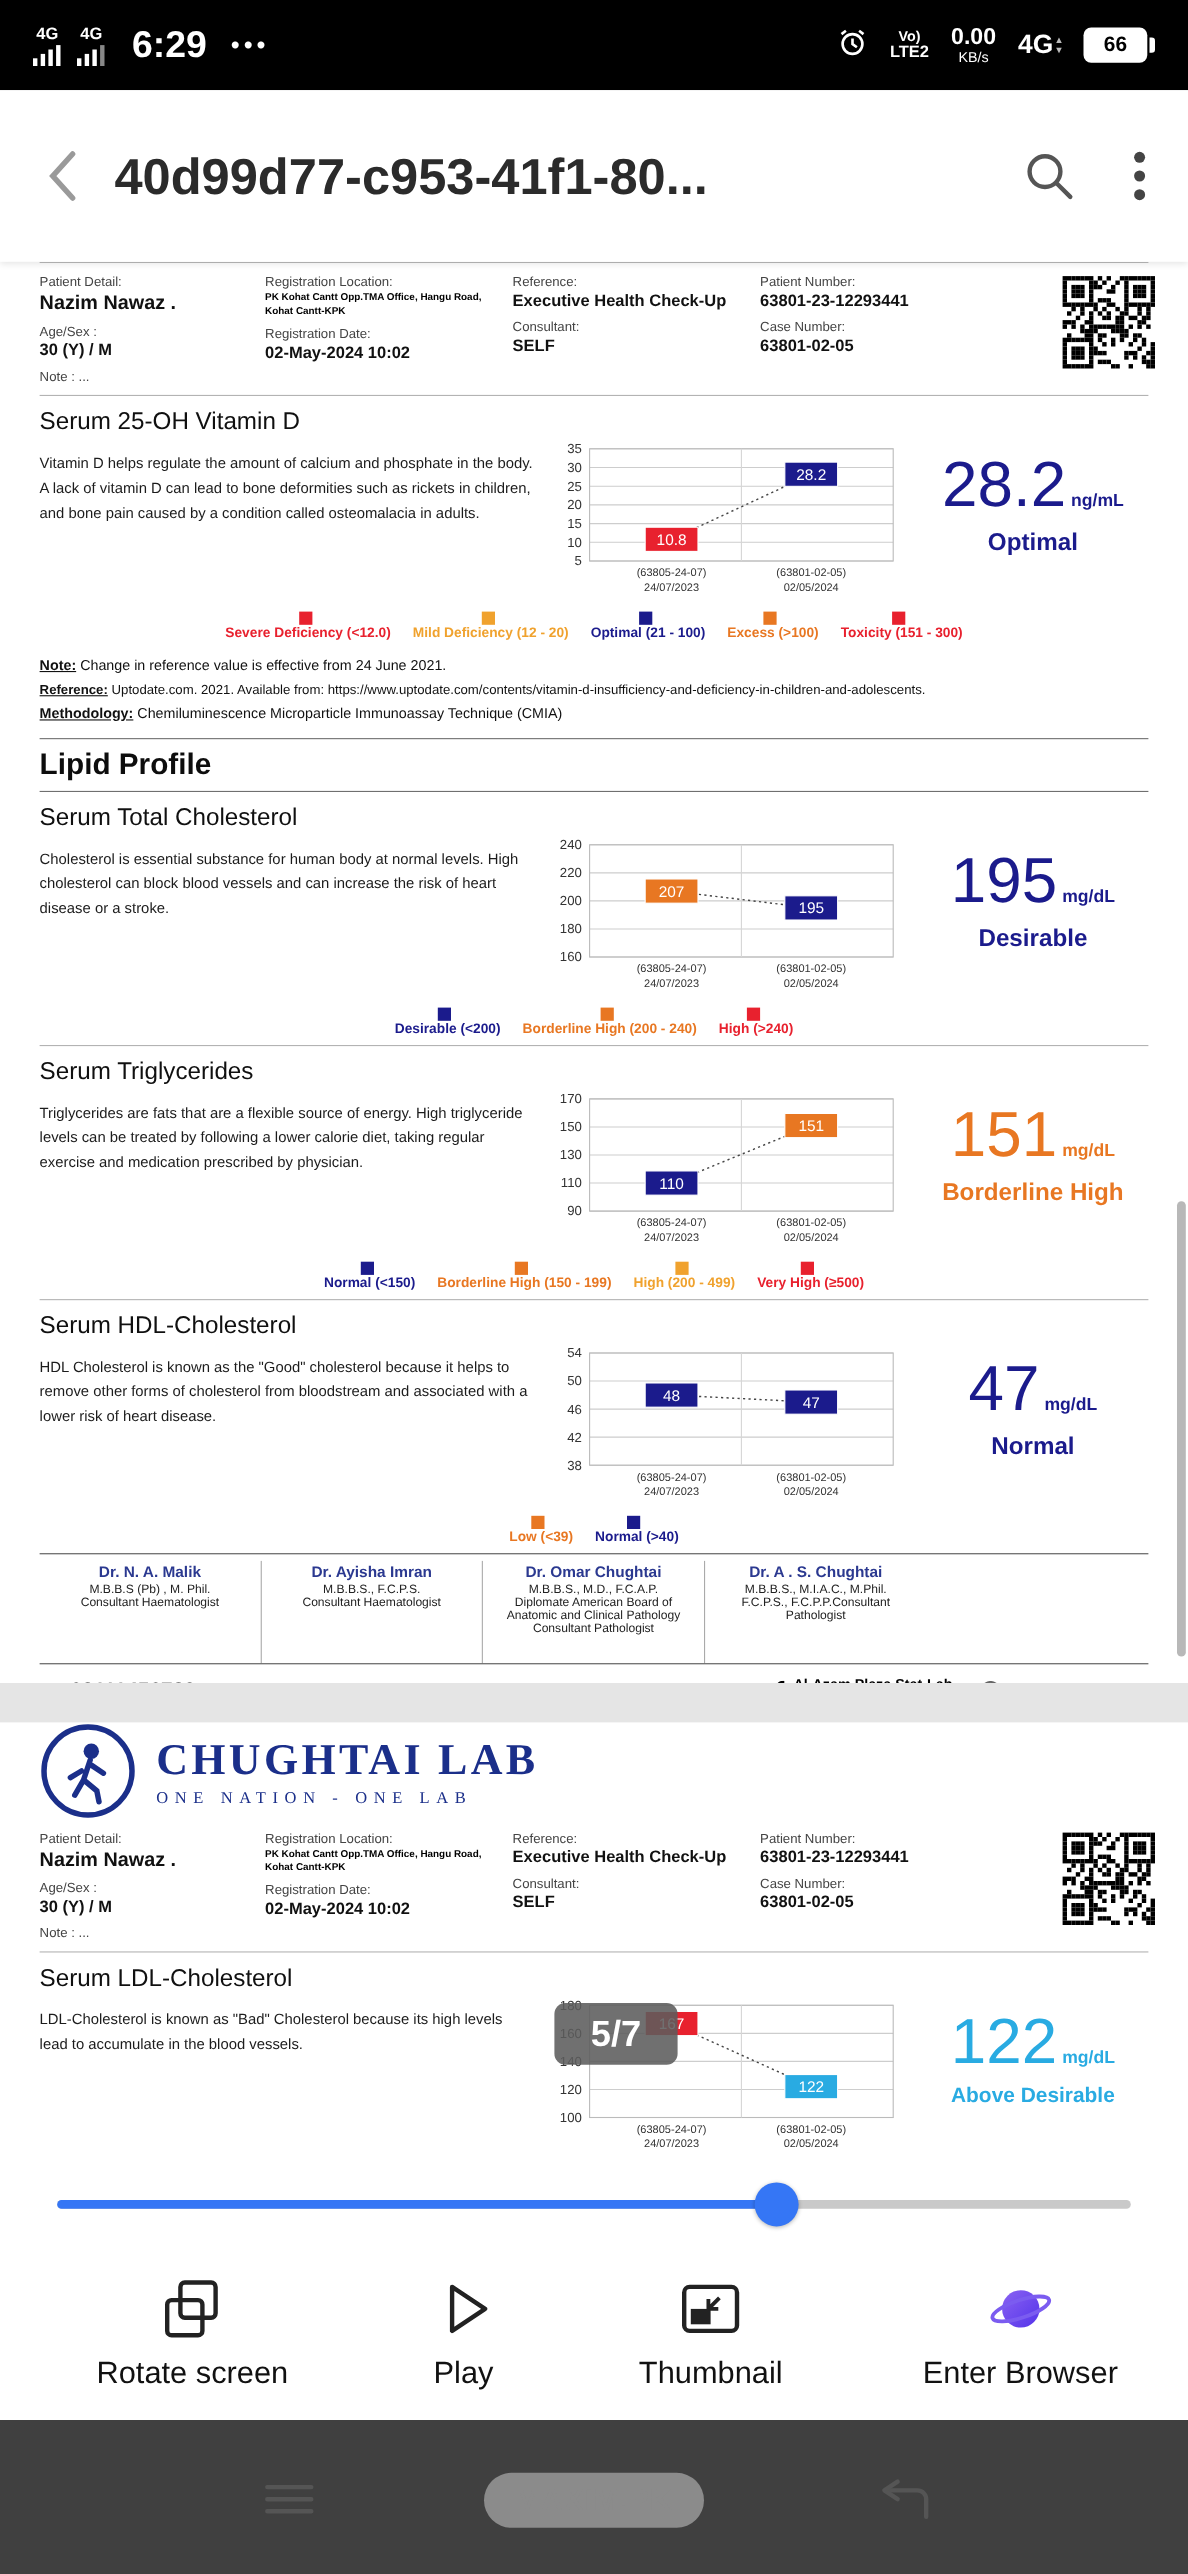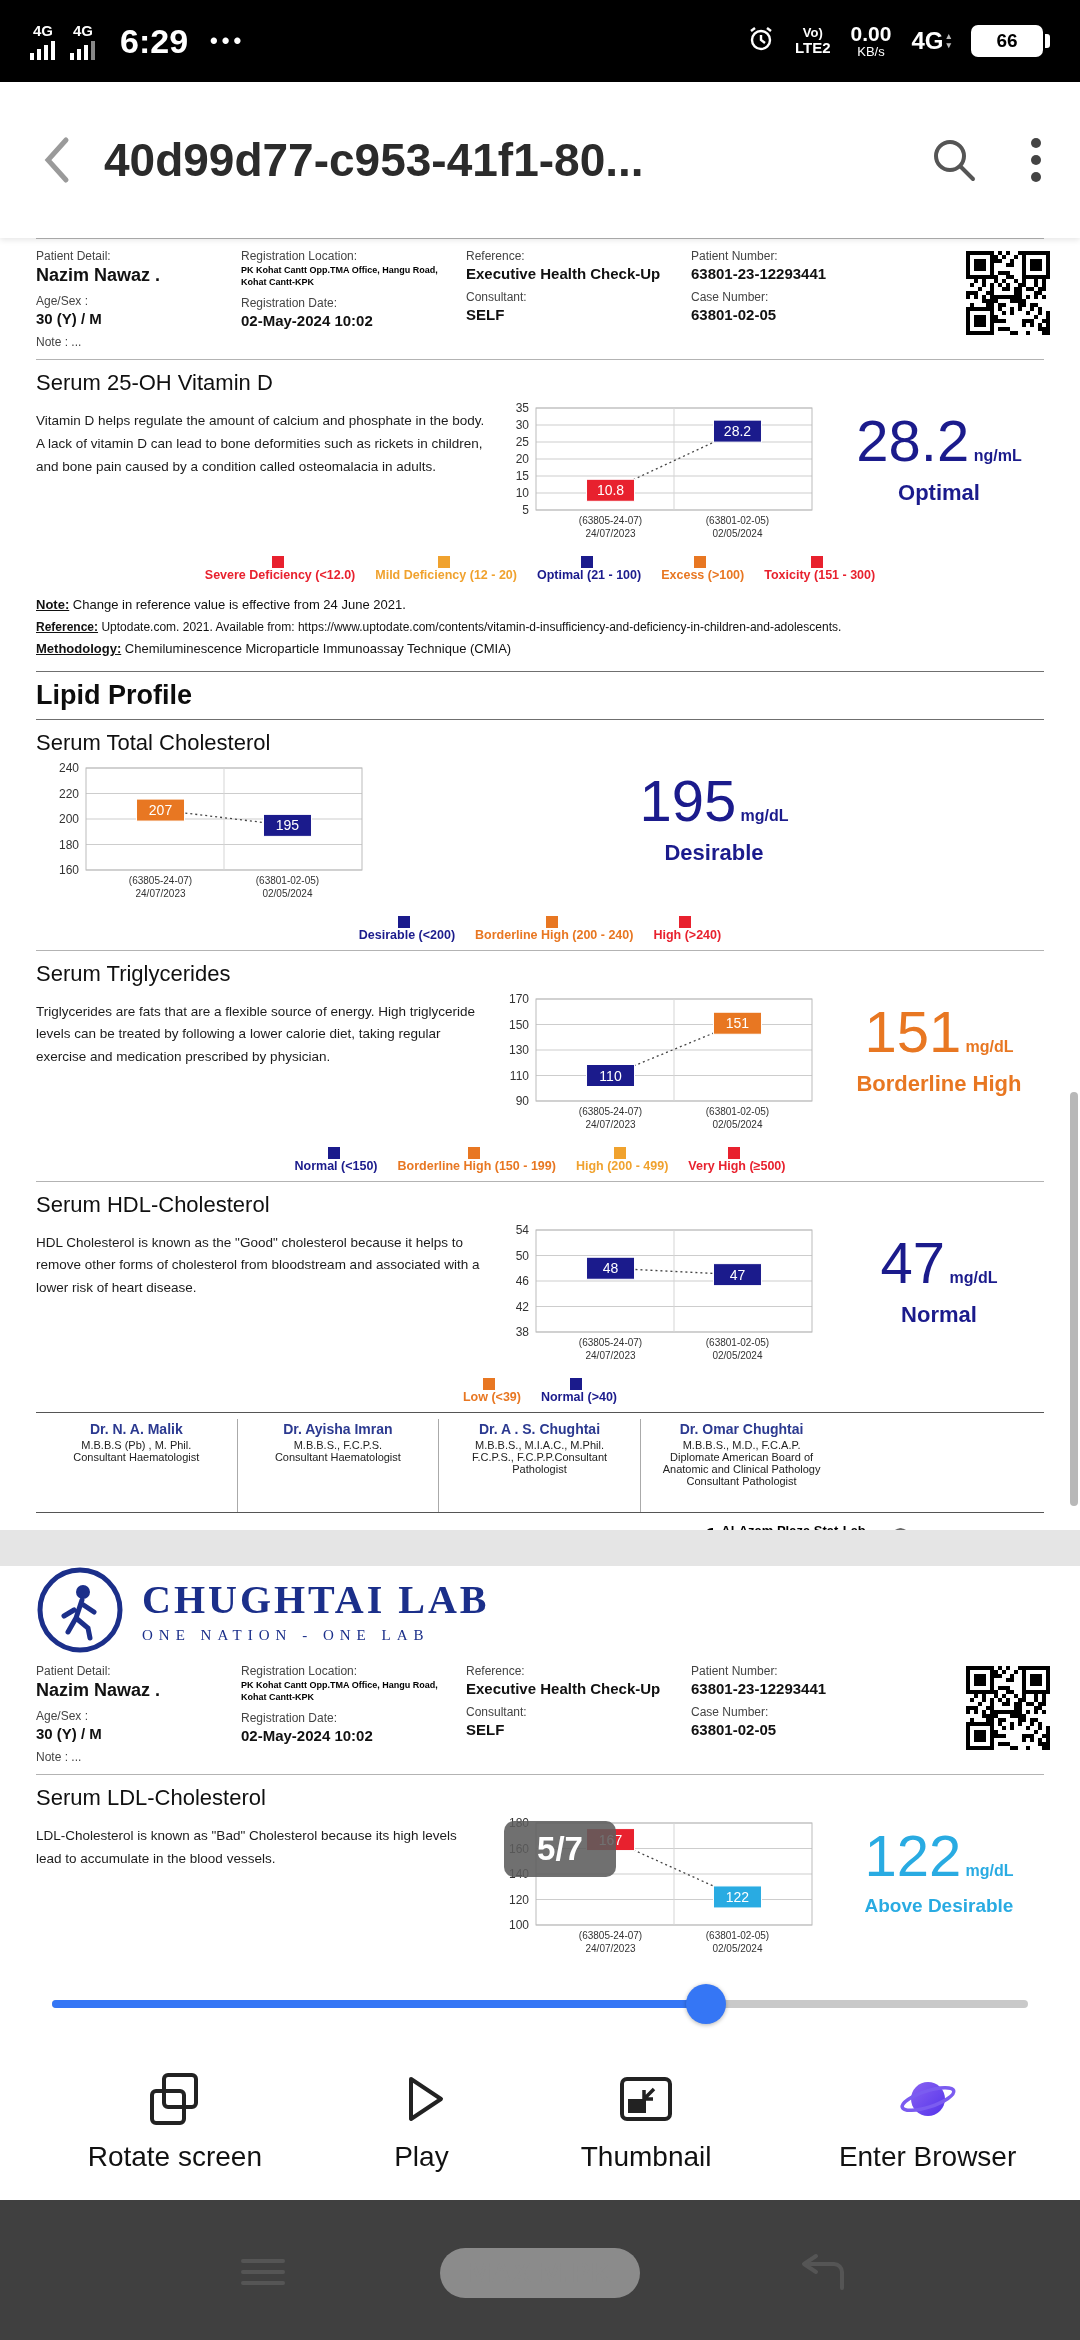--- a/index.html
+++ b/index.html
@@ -17,21 +17,21 @@
   .sb-dots { font-size:22px; font-weight:700; letter-spacing:4px; margin-left:8px; }
   .sb-right { margin-left:auto; display:flex; align-items:center; gap:20px; }
   .stack { display:flex; flex-direction:column; align-items:center; line-height:1.05; }
   .volte-top { font-size:13px; font-weight:700; }
   .volte-bot { font-size:15px; font-weight:700; }
   .speed-val { font-size:21px; font-weight:700; }
   .speed-unit { font-size:13px; }
   .nettype { font-size:24px; font-weight:700; display:flex; align-items:center; gap:3px; }
   .net-arrows { display:flex; flex-direction:column; font-size:9px; line-height:1; color:#bbb; }
   .battery { display:flex; align-items:center; }
-  .batt-body { width:72px; height:32px; background:#fff; border-radius:7px;
+  .batt-body { width:58px; height:32px; background:#fff; border-radius:7px;
     color:#000; font-size:19px; font-weight:700; display:flex; align-items:center; justify-content:center; }
   .batt-nub { width:5px; height:14px; background:#fff; border-radius:0 3px 3px 0; margin-left:2px; }
 
   
   .app-header { height:156px; background:#fff; display:flex; align-items:center;
     padding:0 38px; flex-shrink:0; box-shadow:0 2px 6px rgba(0,0,0,.10); position:relative; z-index:5; }
   .hdr-title { flex:1; font-size:46px; font-weight:600; color:#2b2b2b; margin-left:26px;
     white-space:nowrap; overflow:hidden; }
   .icon-btn { display:flex; align-items:center; justify-content:center; }
 
@@ -759,20 +759,21 @@
       </div>
     </div>
 
     <div class="rule-dark"></div>
     <div class="lipid-head">Lipid Profile</div>
     <div class="rule-dark"></div>
 
     <div>
       <div class="sec-title">Serum Total Cholesterol</div>
       <div class="sec-row">
+        <div class="sec-desc">Cholesterol is essential substance for human body at normal levels. High cholesterol can block blood vessels and can increase the risk of heart disease or a stroke.</div>
         <div class="sec-chart"><svg width="330" height="146" font-family="Liberation Sans, sans-serif">
               <line x1="42" x2="318" y1="8" y2="8" stroke="#cdcdcd" stroke-width="1"></line>
               <text x="35" y="12" text-anchor="end" font-size="12" fill="#333">240</text>
               <line x1="42" x2="318" y1="33.5" y2="33.5" stroke="#cdcdcd" stroke-width="1"></line>
               <text x="35" y="37.5" text-anchor="end" font-size="12" fill="#333">220</text>
               <line x1="42" x2="318" y1="59" y2="59" stroke="#cdcdcd" stroke-width="1"></line>
               <text x="35" y="63" text-anchor="end" font-size="12" fill="#333">200</text>
               <line x1="42" x2="318" y1="84.5" y2="84.5" stroke="#cdcdcd" stroke-width="1"></line>
               <text x="35" y="88.5" text-anchor="end" font-size="12" fill="#333">180</text>
               <line x1="42" x2="318" y1="110" y2="110" stroke="#cdcdcd" stroke-width="1"></line>
@@ -906,28 +907,28 @@
        <div class="dn">Dr. N. A. Malik</div>
           <div class="dq">M.B.B.S (Pb) , M. Phil.</div>
           <div class="dr">Consultant Haematologist</div>
      </div>
         <div class="doc">
        <div class="dn">Dr. Ayisha Imran</div>
           <div class="dq">M.B.B.S., F.C.P.S.</div>
           <div class="dr">Consultant Haematologist</div>
      </div>
         <div class="doc">
+       <div class="dn">Dr. Omar Chughtai</div>
+          <div class="dq">M.B.B.S., M.D., F.C.A.P.</div>
+          <div class="dr">Diplomate American Board of Anatomic and Clinical Pathology Consultant Pathologist</div>
+     </div>
+        <div class="doc">
        <div class="dn">Dr. A . S. Chughtai</div>
           <div class="dq">M.B.B.S., M.I.A.C., M.Phil.</div>
           <div class="dr">F.C.P.S., F.C.P.P.Consultant Pathologist</div>
-     </div>
-        <div class="doc">
-       <div class="dn">Dr. Omar Chughtai</div>
-          <div class="dq">M.B.B.S., M.D., F.C.A.P.</div>
-          <div class="dr">Diplomate American Board of Anatomic and Clinical Pathology Consultant Pathologist</div>
      </div>
       </div>
     <div class="contact">
       <span class="c-item c-phone">
         <svg width="20" height="20">
             <path d="M4 2 C2 4 2 8 7 13 C12 18 16 18 18 16 L14 12 L11.5 13.5 C9 12 8 11 6.5 8.5 L8 6 Z" fill="#000"></path>
           </svg>
         <span>03111456789</span>
       </span>
       <span class="c-item c-email">

